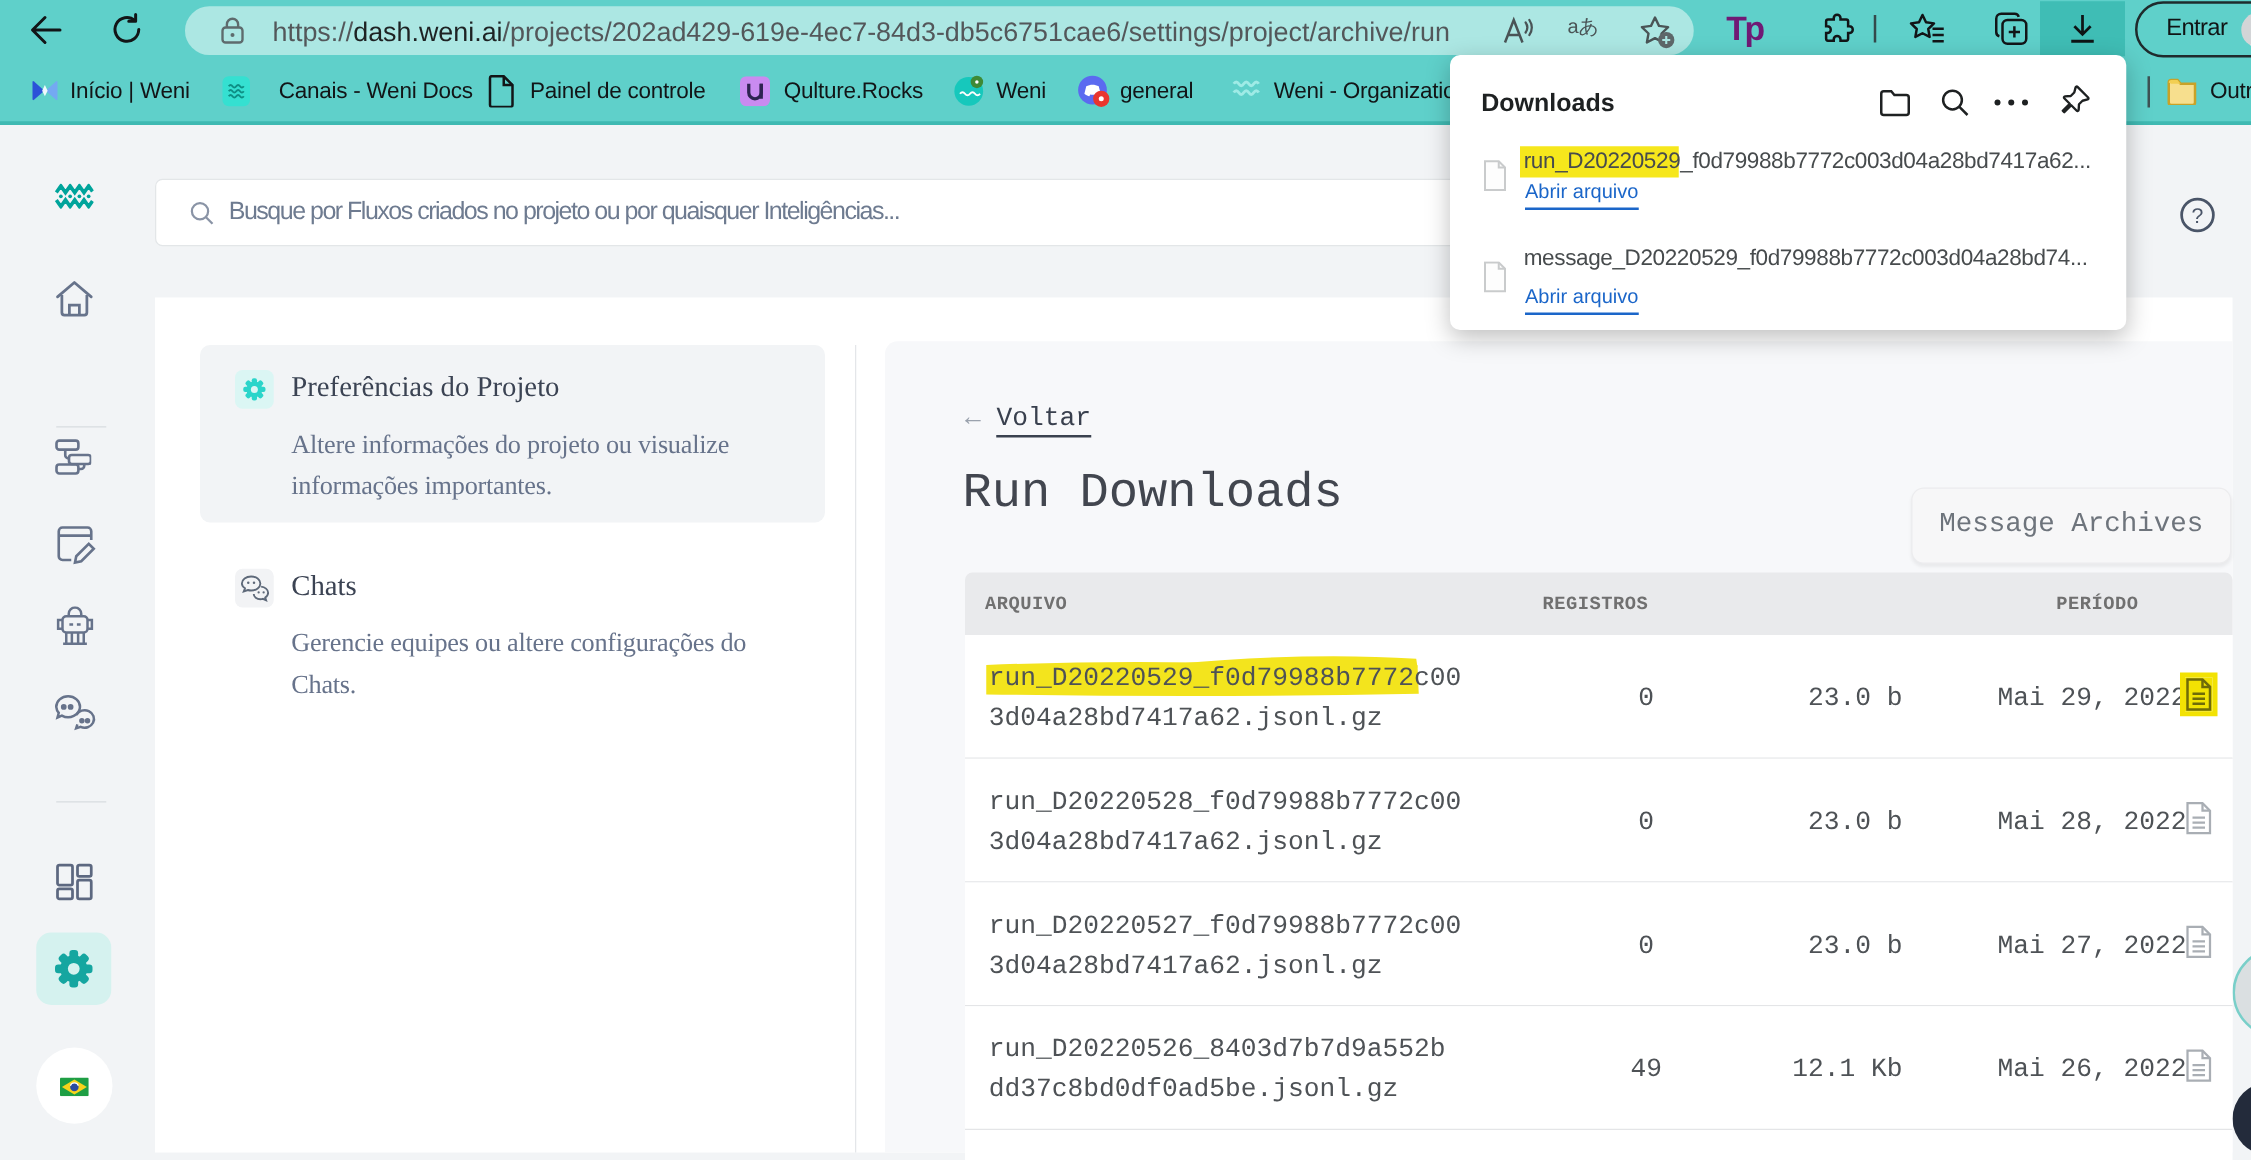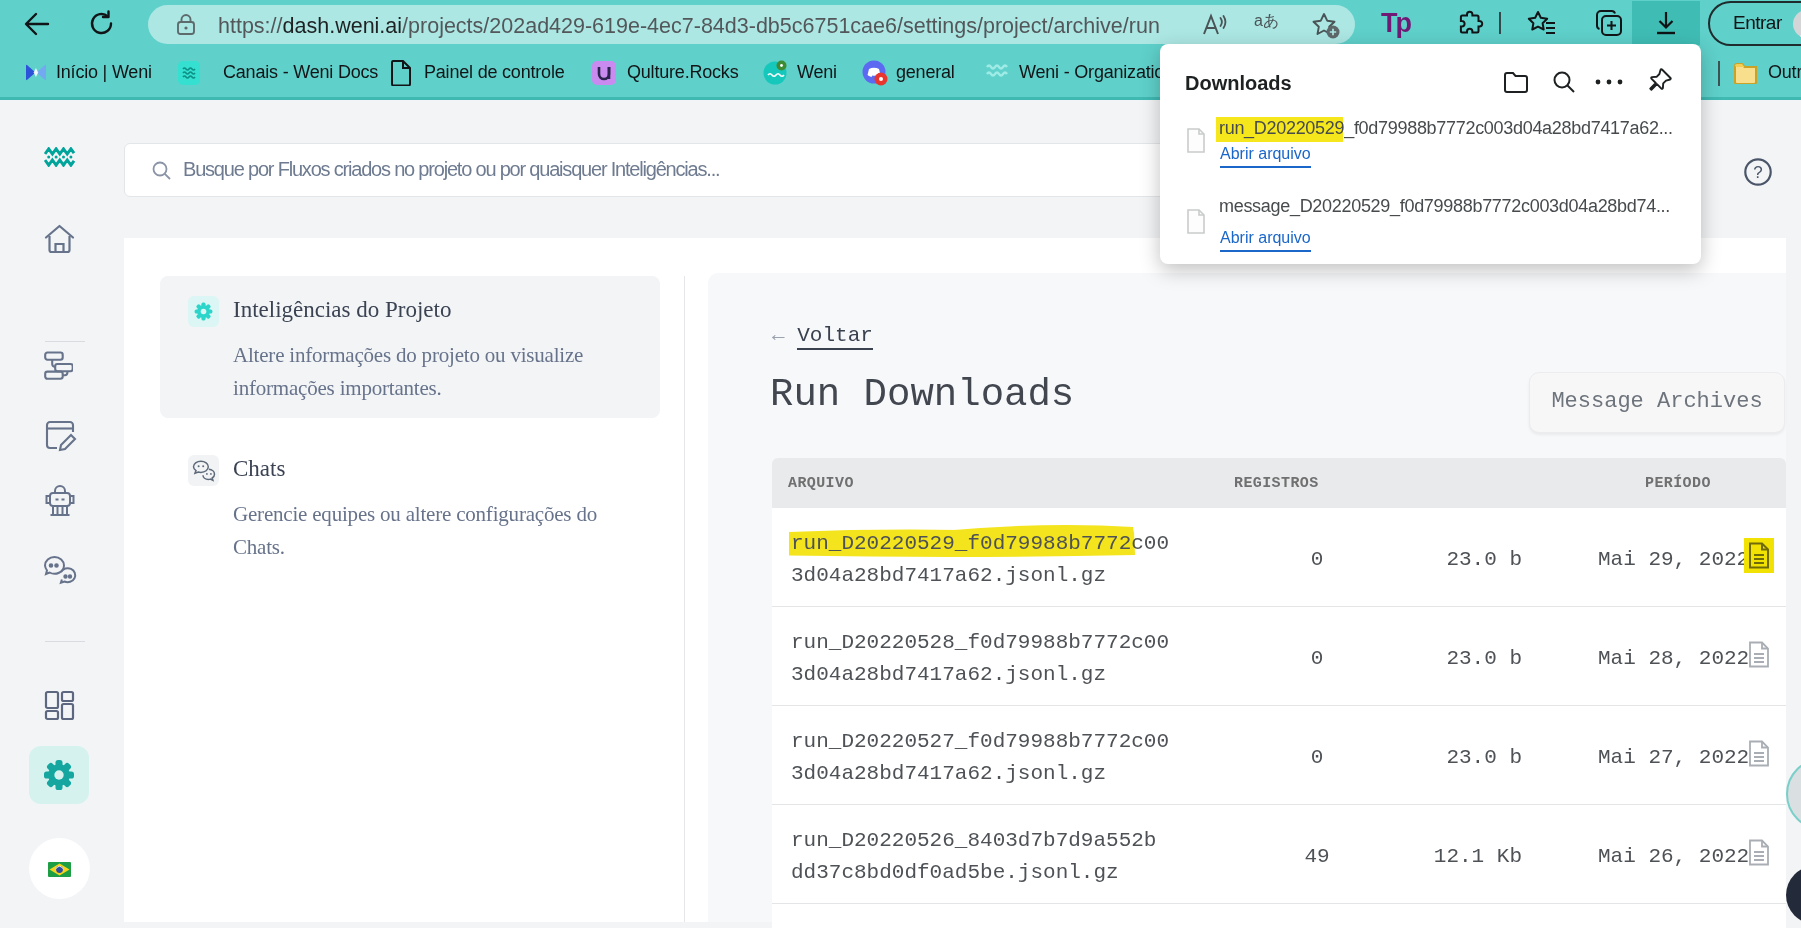--- a/index.html
+++ b/index.html
@@ -23,21 +23,21 @@
   #searchbar .ph{position:absolute;left:58px;top:14px;font-size:20px;letter-spacing:-1.2px;color:#6E7B90;}
   
   #prefbox{position:absolute;left:36px;top:38px;width:500px;height:142px;background:#F2F4F6;border-radius:8px;}
   .iconbox{position:absolute;width:31px;height:31px;border-radius:6px;}
   .mtitle{font-family:"Liberation Serif",serif;font-size:23px;color:#3B4353;position:absolute;}
   .mdesc{font-size:21px;letter-spacing:-0.2px;color:#67738B;line-height:33px;position:absolute;font-family:Liberation Serif, serif;}
   #vdiv{position:absolute;left:560px;top:38px;width:1px;height:646px;background:#E4E6E9;}
   
   #voltar{position:absolute;left:64px;top:86px;font-size:21px;color:#39404E;}
   #runarch{position:absolute;left:62px;top:135px;font-size:39px;color:#42464F;}
-  #msgbtn{position:absolute;left:821px;top:134px;width:256px;height:61px;background:#F7F7F8;border:1px solid #ECECEE;border-radius:10px;box-shadow:0 2px 3px rgba(0,0,0,0.06);box-sizing:border-box;}
+  #msgbtn{position:absolute;left:821px;top:152px;width:256px;height:61px;background:#F7F7F8;border:1px solid #ECECEE;border-radius:10px;box-shadow:0 2px 3px rgba(0,0,0,0.06);box-sizing:border-box;}
   #msgbtn span{position:absolute;width:100%;text-align:center;top:16px;font-size:22px;color:#6E747C;}
   
   #tbl{position:absolute;left:64px;top:220px;width:1014px;}
   #thead{position:relative;height:50px;background:#E9EAEC;border-radius:6px 6px 0 0;}
   .th{position:absolute;top:17px;font-size:15px;font-weight:bold;color:#707070;letter-spacing:0.4px;}
   .row{position:relative;height:98px;background:#fff;border-bottom:1px solid #E4E5E7;}
   .fn{position:absolute;left:19px;top:20px;font-size:21px;color:#4E5256;line-height:32px;}
   .num{position:absolute;top:40px;font-size:21px;color:#4E5256;text-align:right;}
   .dt{position:absolute;top:40px;font-size:21px;color:#4E5256;}
   .ficon{position:absolute;left:976px;top:34px;width:22px;height:27px;}
@@ -168,21 +168,21 @@
         <g fill="#2BD5CA">
           <circle cx="9.5" cy="9.5" r="6.3"></circle>
           <rect x="7.4" y="0.6" width="4.2" height="17.8" rx="1.6"></rect>
           <rect x="7.4" y="0.6" width="4.2" height="17.8" rx="1.6" transform="rotate(45 9.5 9.5)"></rect>
           <rect x="7.4" y="0.6" width="4.2" height="17.8" rx="1.6" transform="rotate(90 9.5 9.5)"></rect>
           <rect x="7.4" y="0.6" width="4.2" height="17.8" rx="1.6" transform="rotate(135 9.5 9.5)"></rect>
         </g>
         <circle cx="9.5" cy="9.5" r="2.8" fill="#DBF6F4"></circle>
       </svg>
     </div>
-    <span class="mtitle" style="left:109px;top:59px;">Inteligências do Projeto</span>
+    <span class="mtitle" style="left:109px;top:59px;">Preferências do Projeto</span>
     <span class="mdesc" style="left:109px;top:101px;width:430px;">Altere informações do projeto ou visualize informações importantes.</span>
 
     <div class="iconbox" style="left:64px;top:217px;background:#F2F3F5;">
       <svg class="abs" style="left:4px;top:5px;" width="24" height="22" viewBox="0 0 24 22">
         <g fill="none" stroke="#5E6979" stroke-width="1.5">
           <path d="M8.9 1.2c4.1 0 7.4 2.5 7.4 5.6 0 3.1-3.3 5.6-7.4 5.6-.9 0-1.8-.1-2.6-.4L3 13.2l1-2.6C2.5 9.6 1.5 8 1.5 6.8 1.5 3.7 4.8 1.2 8.9 1.2z"></path>
           <path d="M16.9 9.3c3 .3 5.6 2.4 5.6 4.9 0 1.5-.9 2.9-2.3 3.8l.7 2.3-2.6-1.2c-.6.2-1.3.3-2 .3-2.9 0-5.3-1.8-5.3-4.2"></path>
         </g>
         <g fill="#5E6979">
             <circle cx="6.6" cy="6.2" r="1"></circle>

